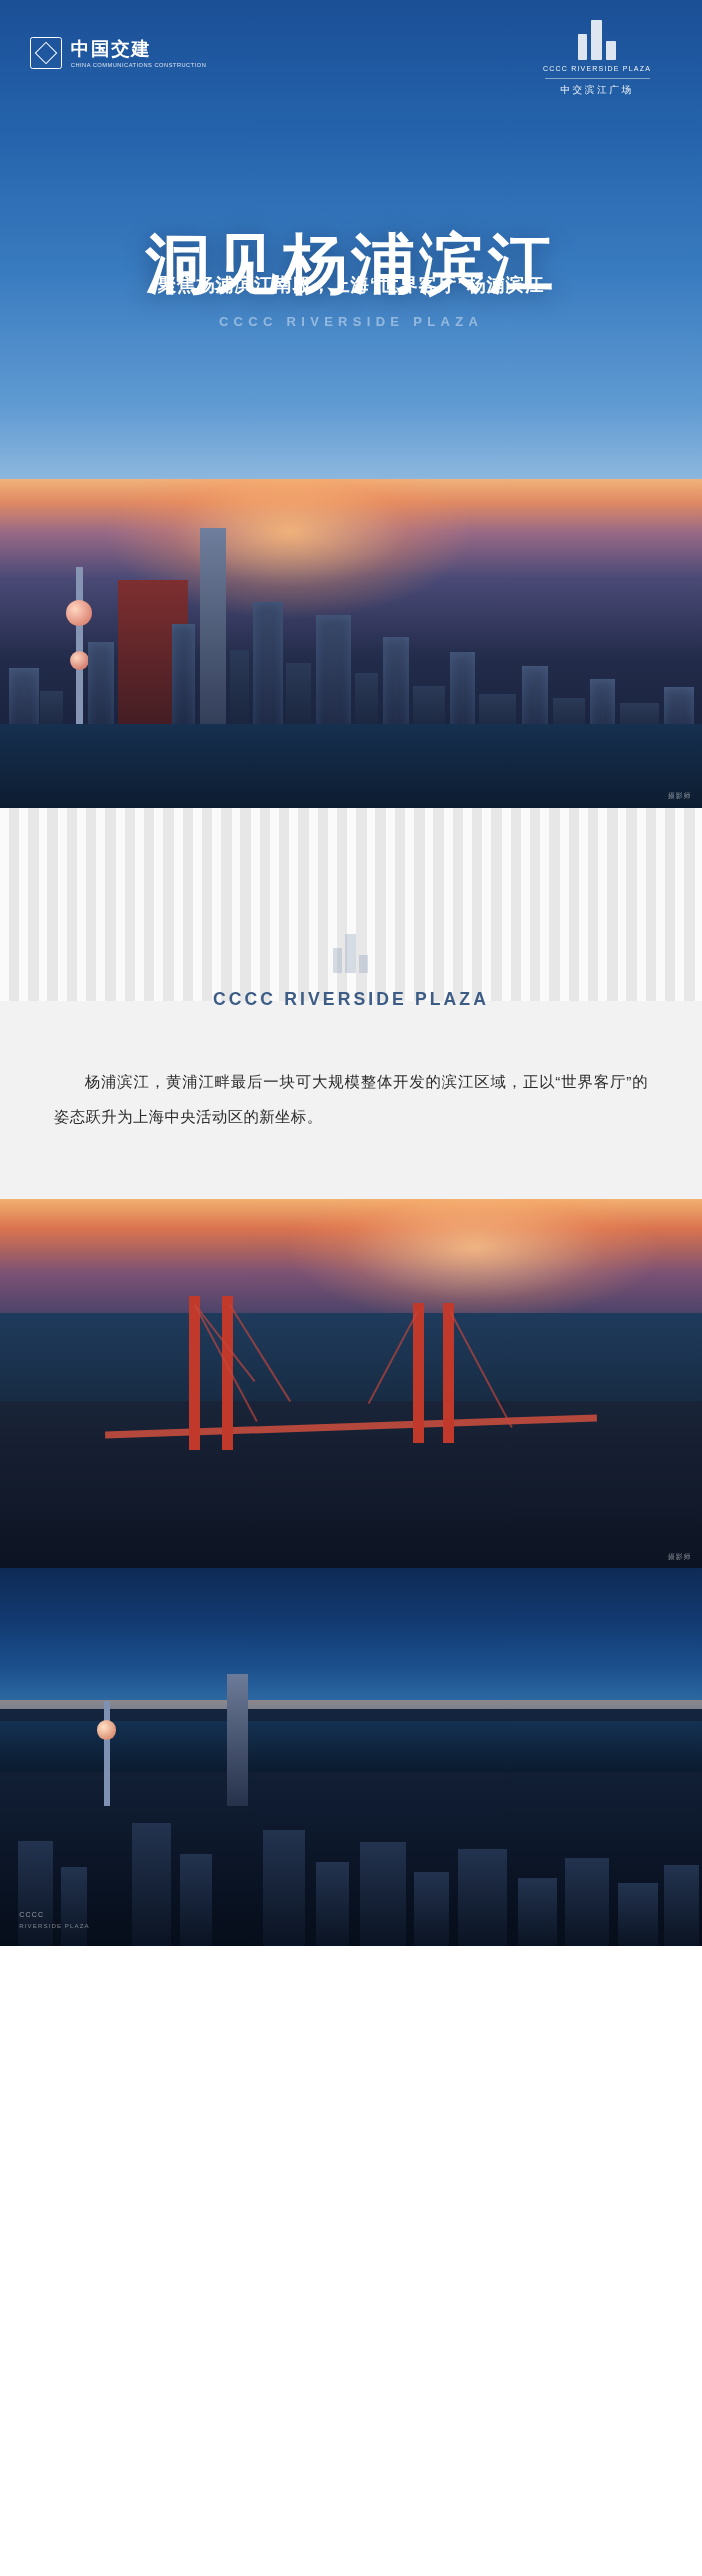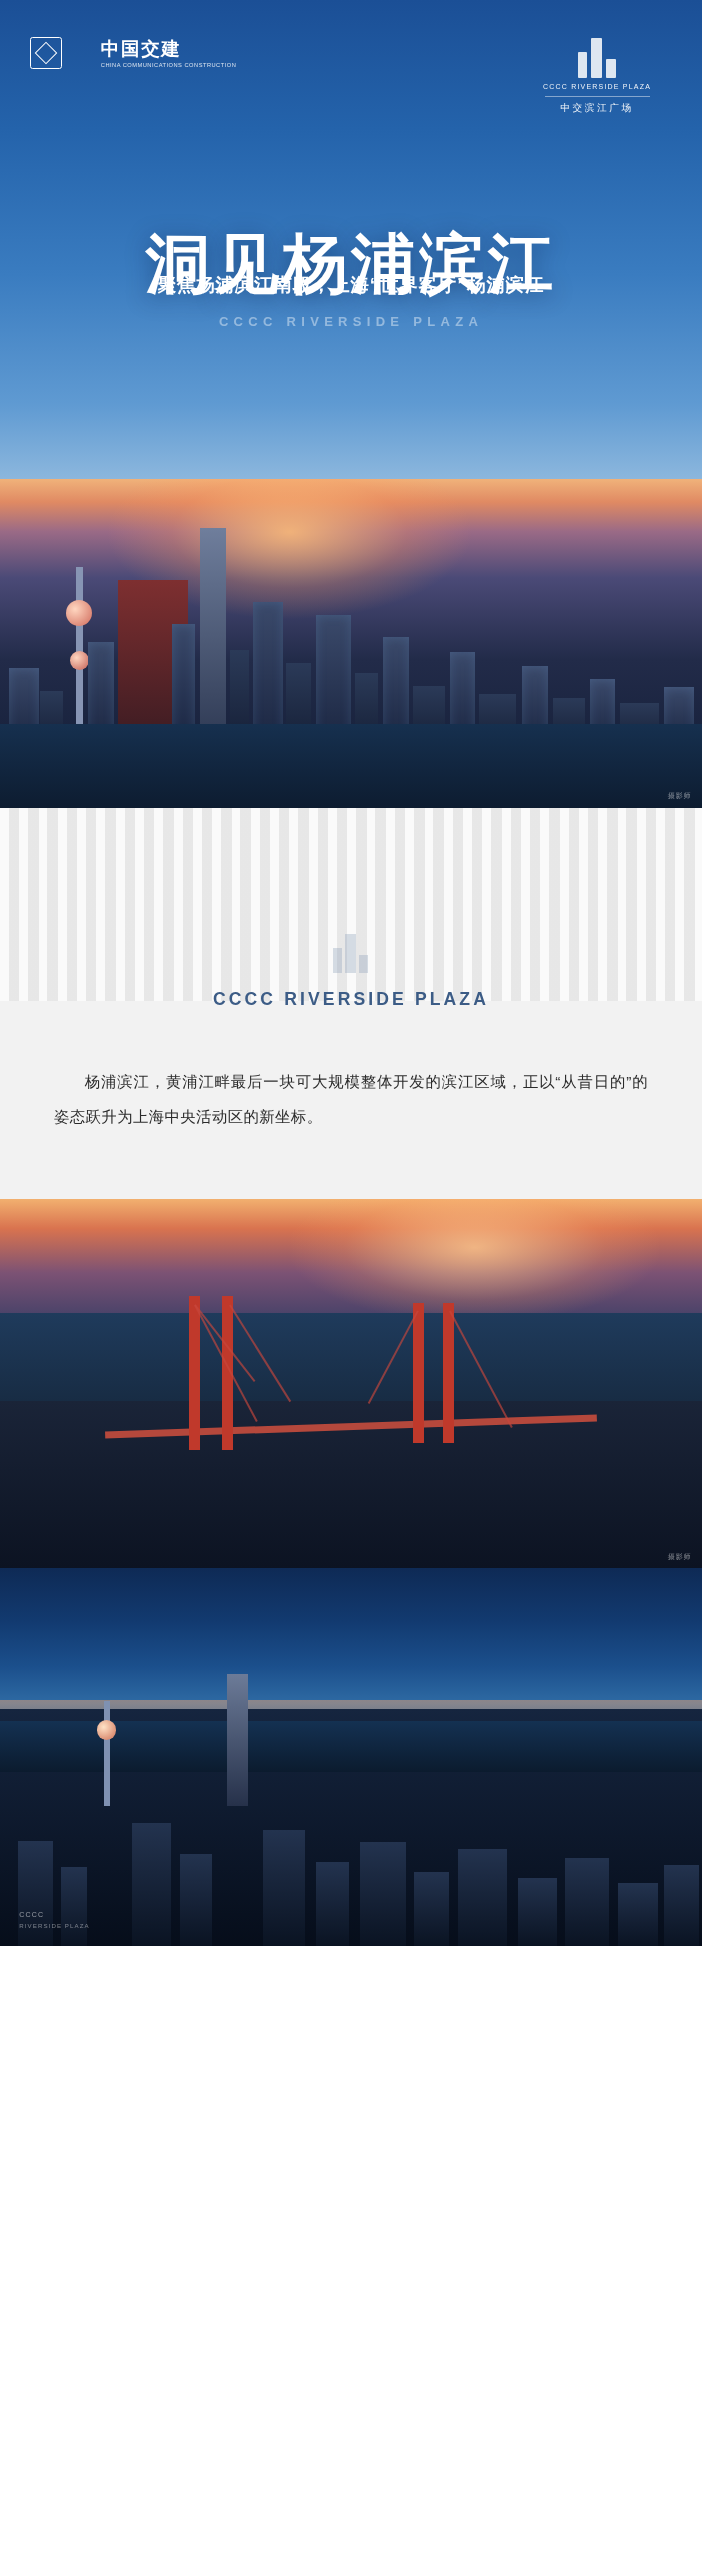--- a/index.html
+++ b/index.html
@@ -28,26 +28,26 @@
     position:absolute;left:30px;top:37px;display:flex;align-items:center;gap:8.8px;
   }
   .logo-mark{
     width:30px;height:30px;border:1.8px solid #ffffff;border-radius:2.6px;position:relative;flex:none;
   }
   .logo-mark:before{
     content:"";position:absolute;left:50%;top:50%;width:14px;height:14px;
     transform:translate(-50%,-50%) rotate(45deg);
     border:1.8px solid #ffffff;
   }
-  .logo-text{color:#fff;line-height:1.15;margin-left:30px;}
+  .logo-text{color:#fff;line-height:1.15;}
   .logo-cn{font-size:18.4px;letter-spacing:1.8px;font-weight:700;}
   .logo-en{font-size:5.7px;letter-spacing:0.5px;opacity:.85;margin-top:2.6px;}
 
   .logo-right{
-    position:absolute;right:26px;top:32px;width:158px;text-align:center;color:#fff;
+    position:absolute;right:26px;top:14px;width:158px;text-align:center;color:#fff;
   }
   .tower-ico{
     margin:0 auto;width:46px;height:46px;position:relative;opacity:.95;
   }
   .tower-ico span{
     position:absolute;bottom:0;background:rgba(255,255,255,.9);display:block;border-radius:0.9px;
   }
   .tw1{left:3.5px;width:9.7px;height:26px;}
   .tw2{left:16.7px;width:11.4px;height:40px;}
   .tw3{left:32px;width:9.7px;height:19.3px;}
@@ -267,21 +267,21 @@
     <div class="stripes"></div>
     <div class="inner">
       <div class="brand-block">
         <div class="brand-tower">
           <span class="bt1"></span>
             <span class="bt2"></span>
             <span class="bt3"></span>
         </div>
         <div class="brand-en">CCCC RIVERSIDE PLAZA</div>
       </div>
-      <p class="para">杨浦滨江，黄浦江畔最后一块可大规模整体开发的滨江区域，正以“从昔日的”的姿态跃升为上海中央活动区的新坐标。</p>
+      <p class="para">杨浦滨江，黄浦江畔最后一块可大规模整体开发的滨江区域，正以“世界客厅”的姿态跃升为上海中央活动区的新坐标。</p>
     </div>
   </section>
 
   <section class="photo-bridge">
     <div class="pb-glow"></div>
     <div class="pb-water"></div>
     <div class="pb-land"></div>
 
     <div class="deck"></div>
     <div class="pylon pyA"></div>

